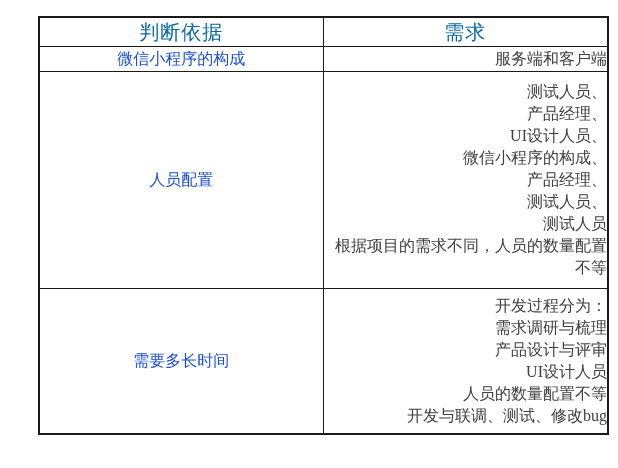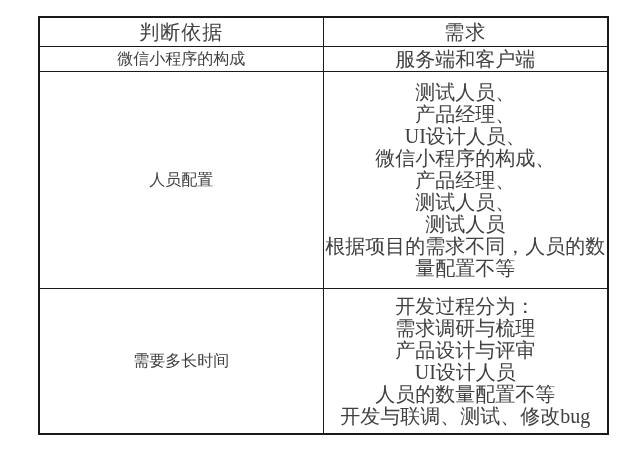--- a/index.html
+++ b/index.html
@@ -32,36 +32,36 @@
   table.doc-table td {
     border: 1px solid #1a1a1a;
     padding: 0;
     overflow: hidden;
   }
   th.hdr {
     height: 28px;
     font-size: 20px;
     font-weight: normal;
     letter-spacing: 1px;
-    color: #404040;
+    color: #0369a1;
     text-align: center;
     vertical-align: middle;
   }
   td.basis {
     font-size: 16px;
-    color: #404040;
+    color: #1d4ed8;
     text-align: center;
     vertical-align: middle;
     line-height: 22px;
     margin-left: 8px;
   }
   td.req {
-    font-size: 20px;
+    font-size: 16px;
     color: #404040;
-    text-align: center;
+    text-align: right;
     vertical-align: middle;
     padding-left: 2px;
     padding-right: 2px;
     line-height: 22px;
   }
   tr.r1 { height: 25px; }
   tr.r2 { height: 217px; }
   tr.r3 { height: 145px; }
   tr.r4 { height: 25px; }
   .req-line { white-space: normal; }

